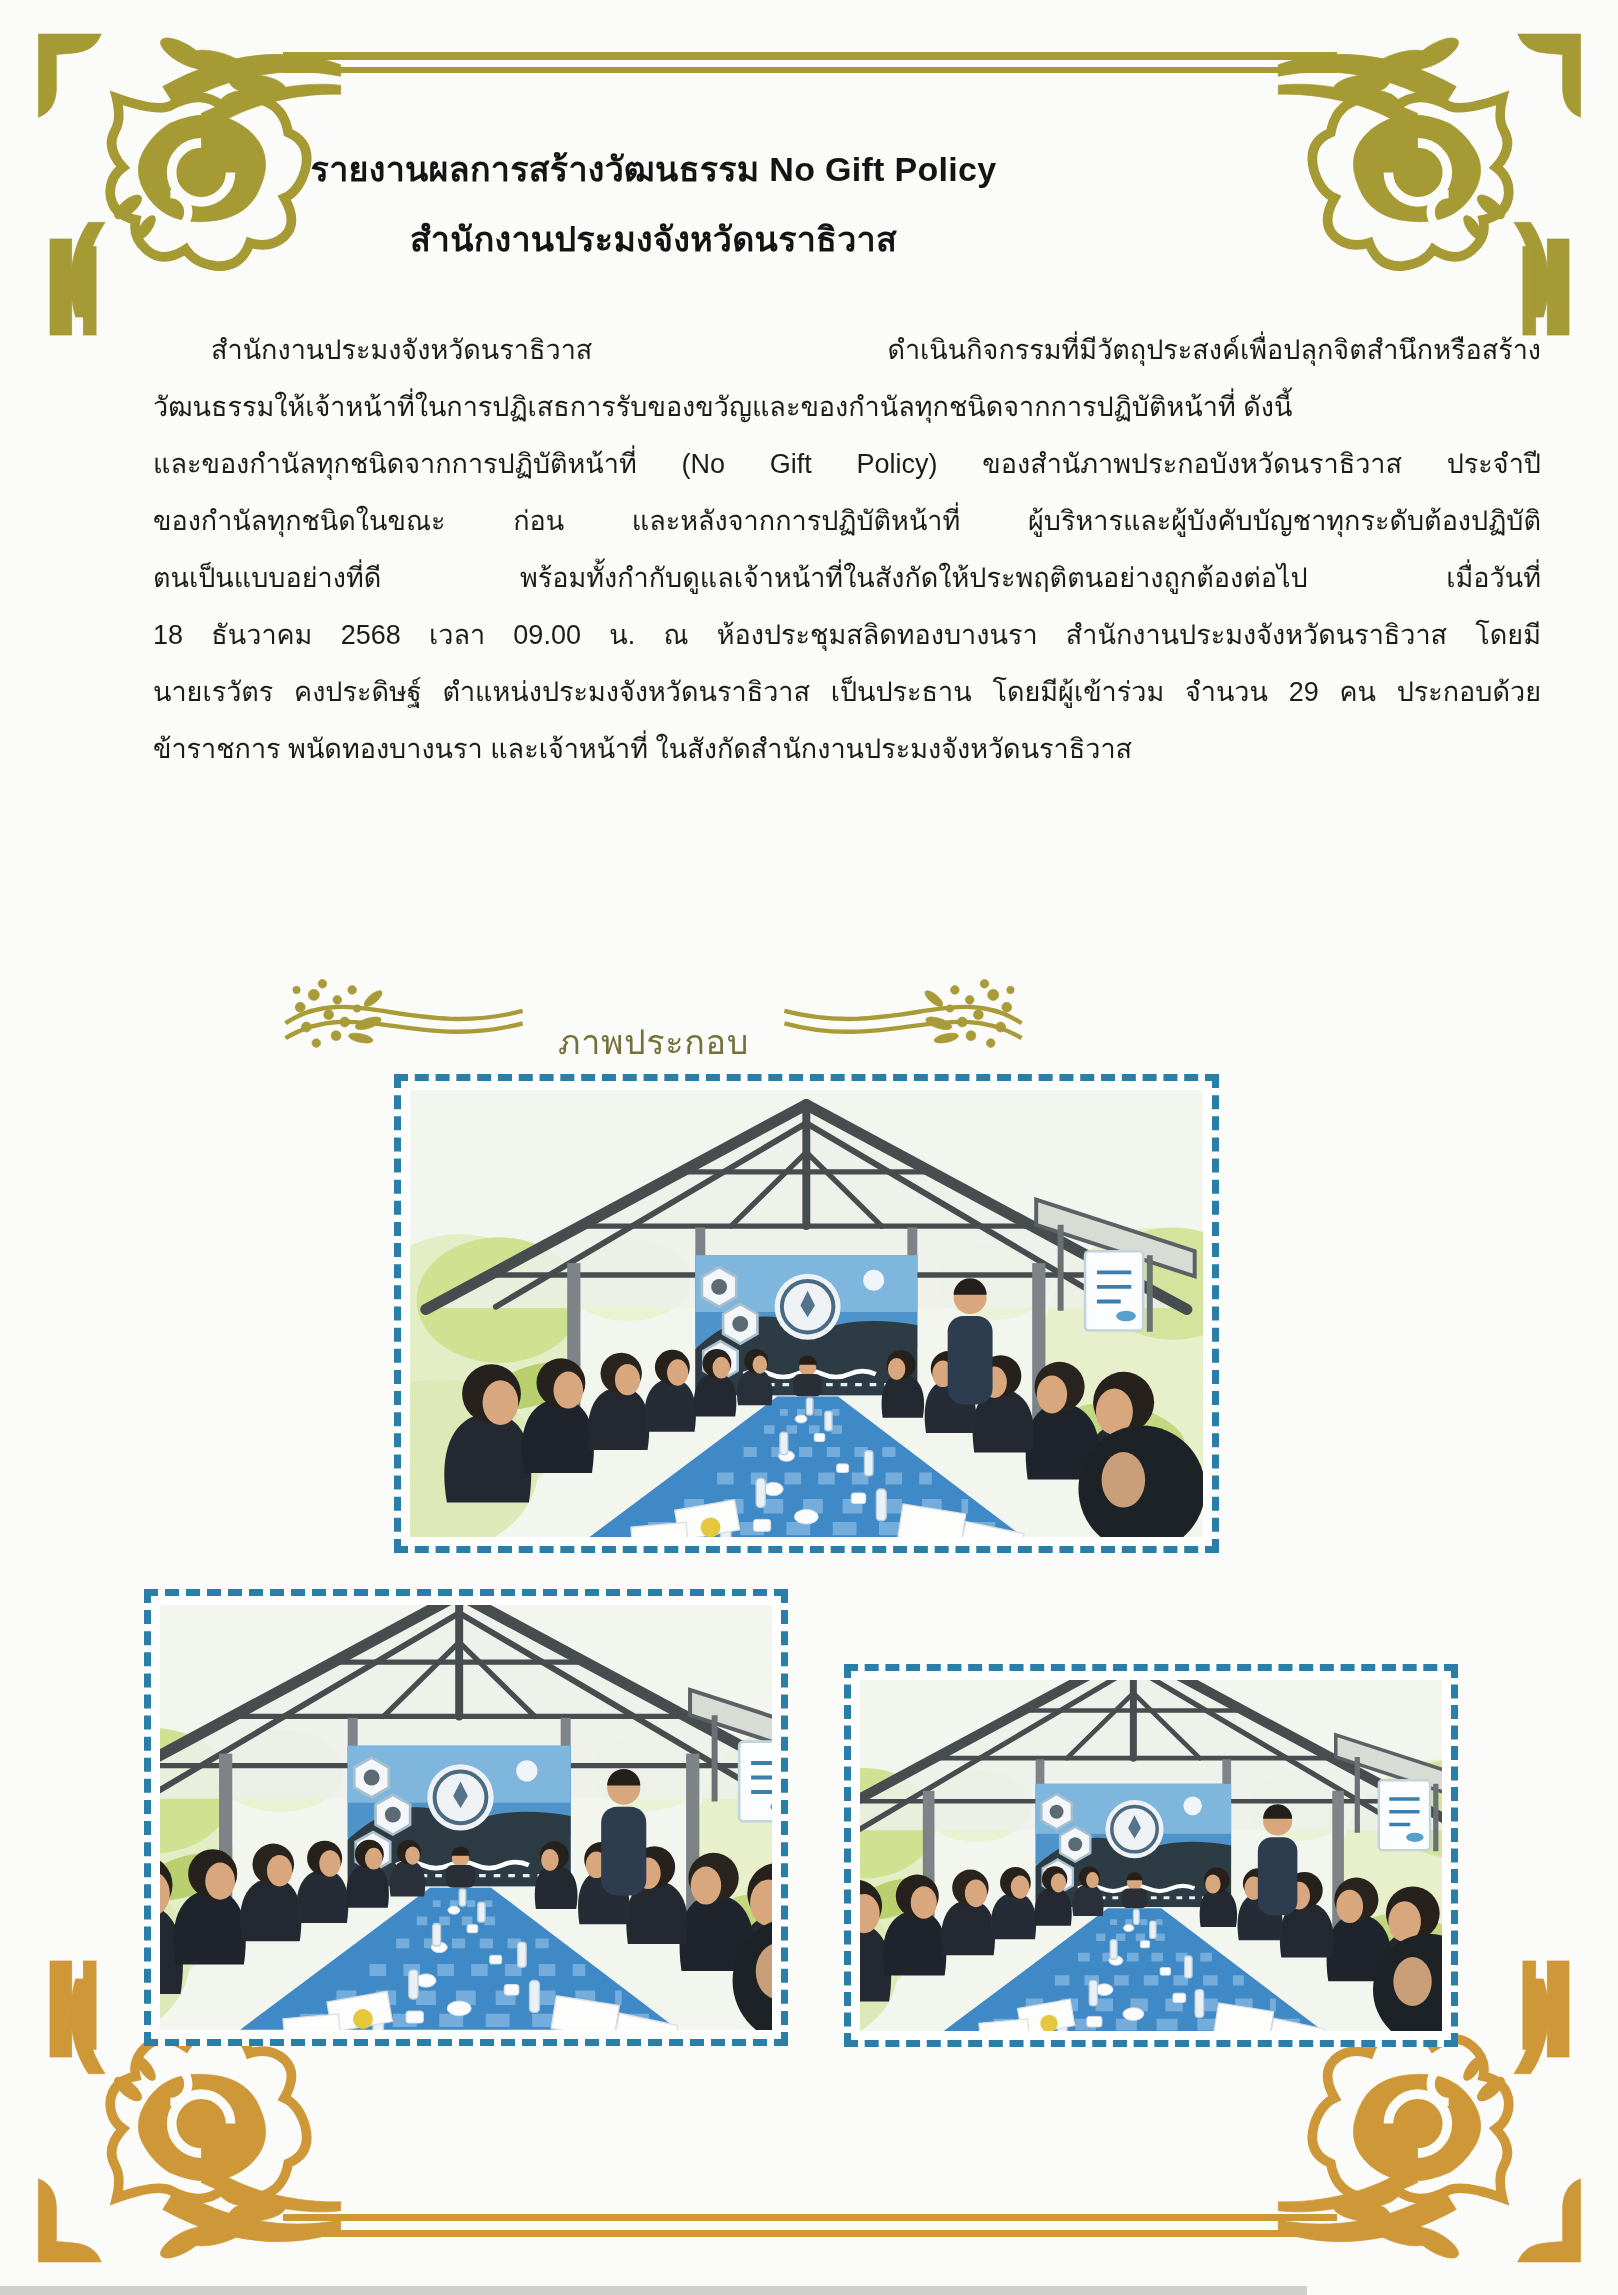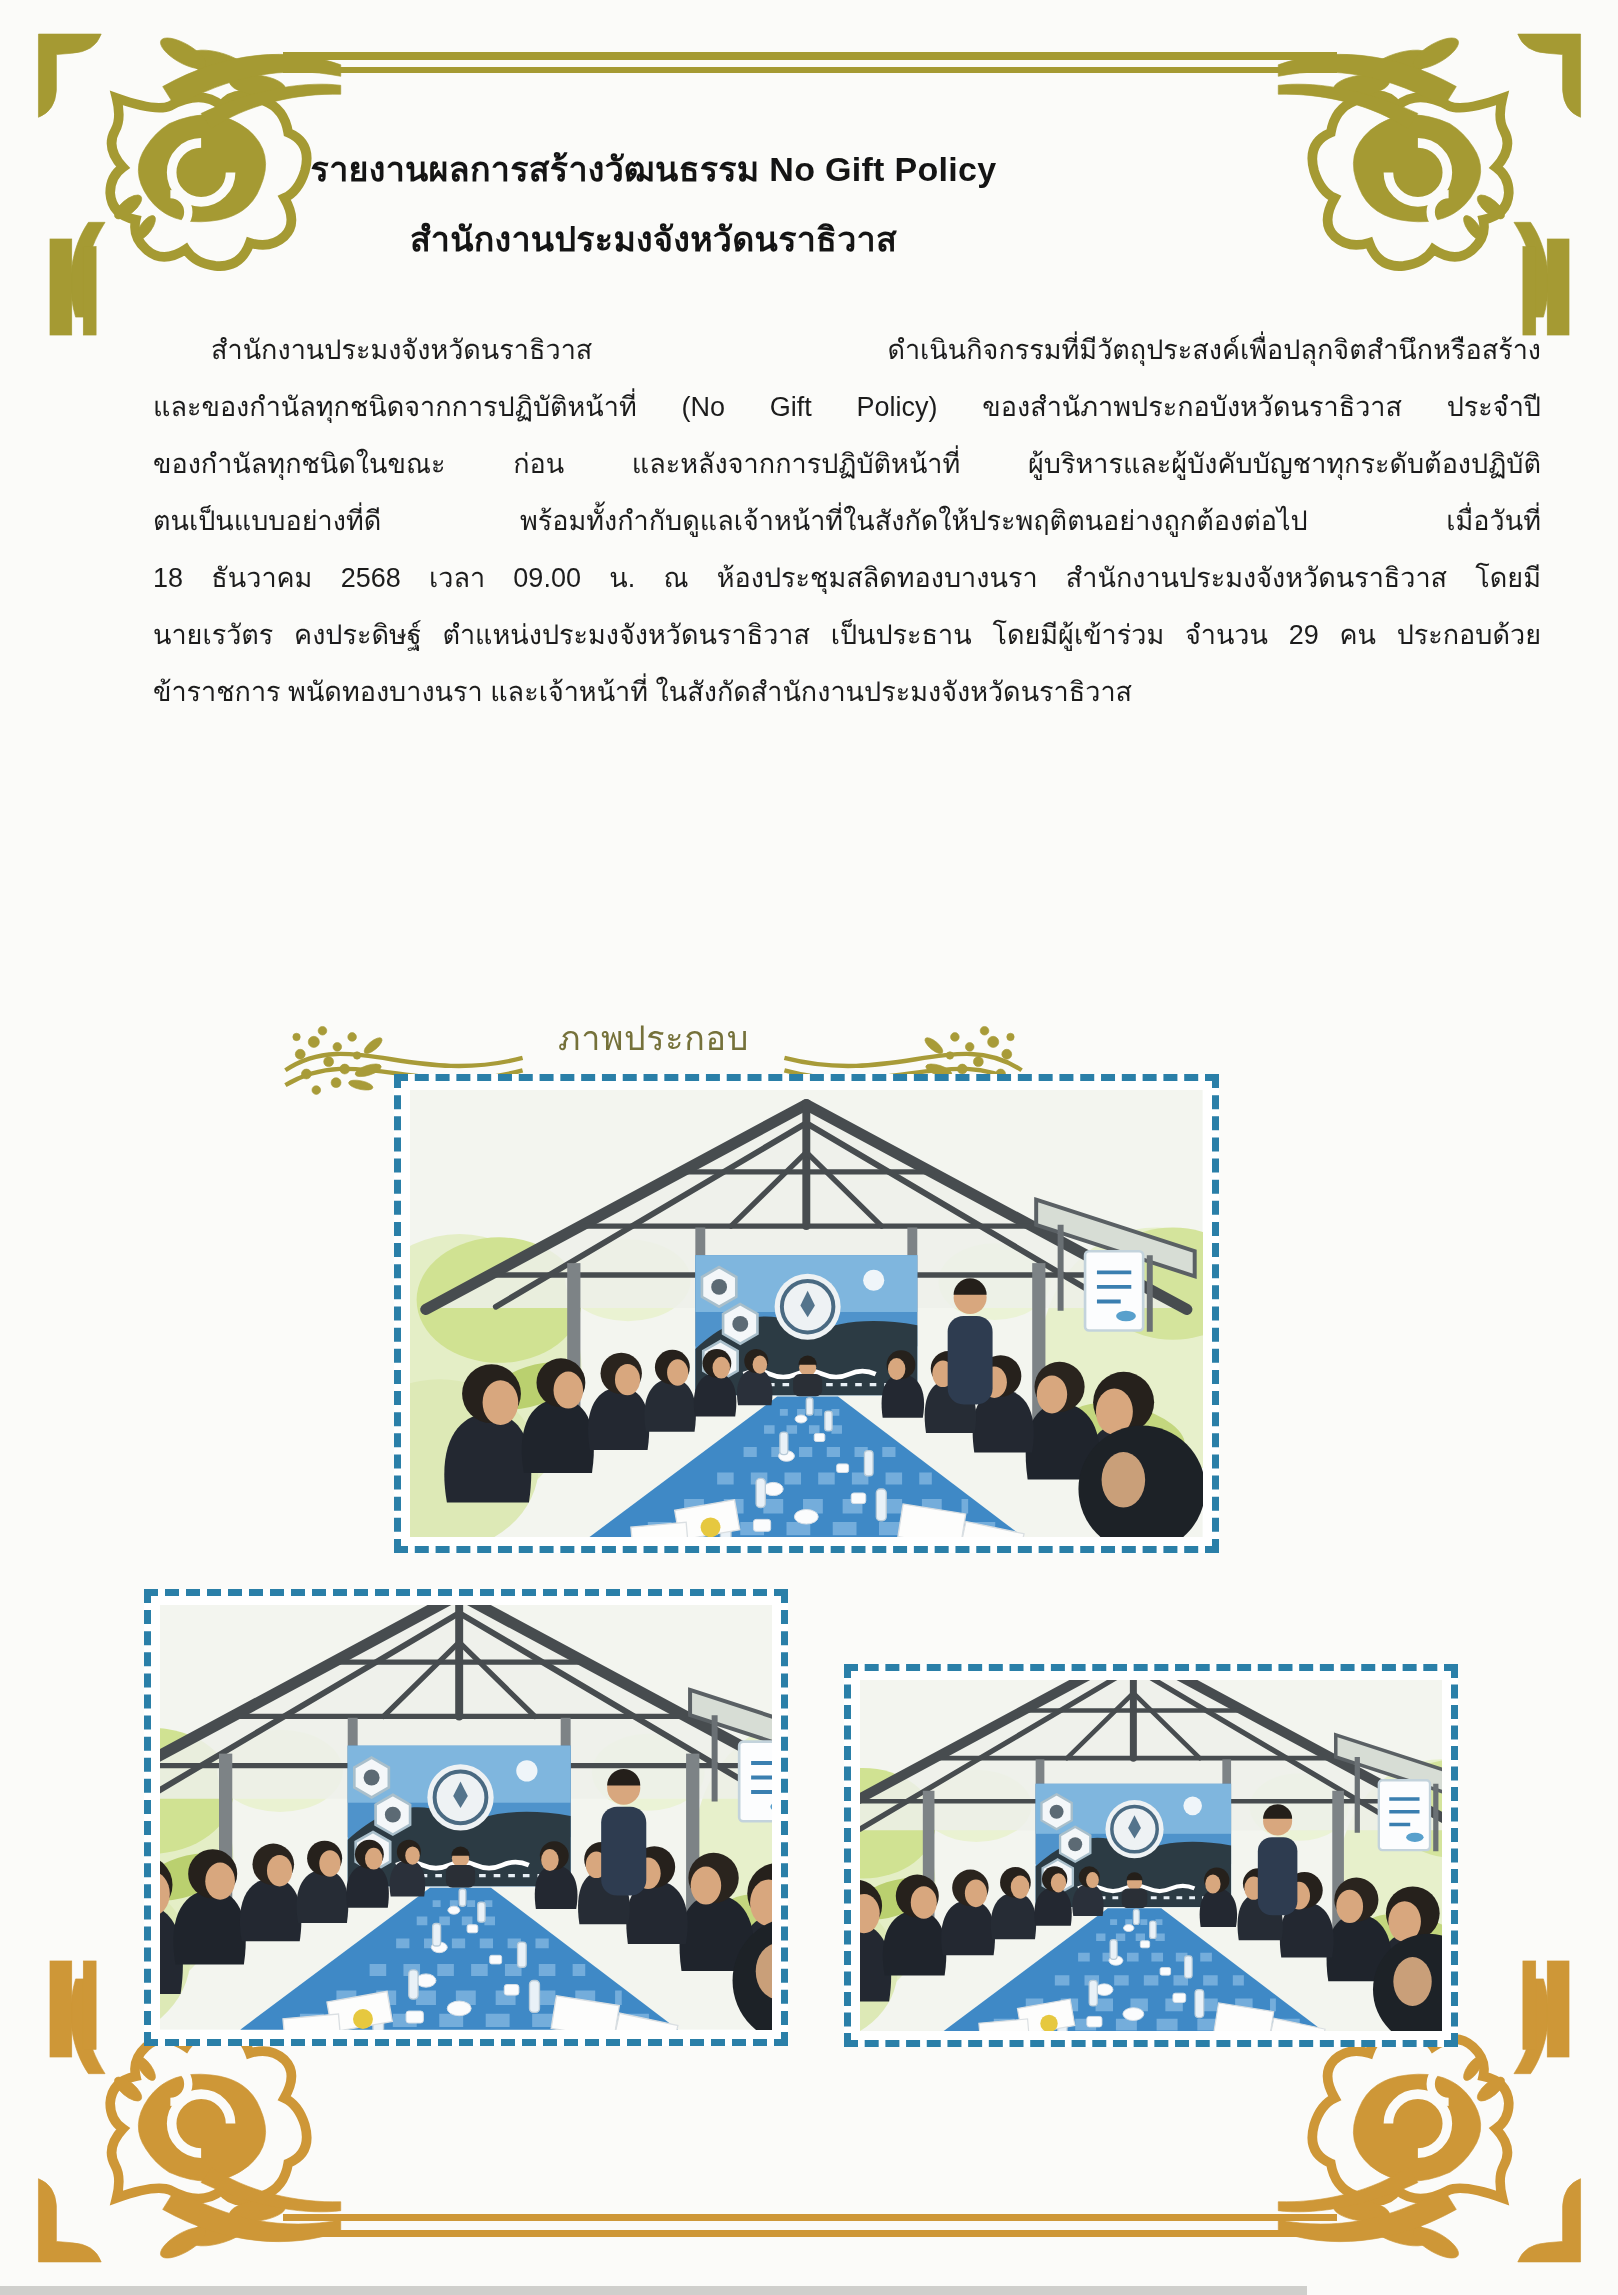--- a/index.html
+++ b/index.html
@@ -21,22 +21,22 @@
   
   .title-block{position:absolute;left:0;top:134px;width:100%;text-align:center;
     font-size:34px;font-weight:700;line-height:70px;color:#141414;letter-spacing:0.3px;}
   
   .body-text{position:absolute;left:153px;top:322px;width:1388px;
     font-size:27px;line-height:57px;color:#1c1c1c;}
   .body-line{height:57px;white-space:nowrap;}
   .body-line.just{text-align:justify;text-align-last:justify;-moz-text-align-last:justify;}
   .body-line.indent{text-indent:58px;}
   
-  .illust-header{position:absolute;left:0;top:1011px;width:100%;height:115px;
-    display:flex;align-items:flex-start;justify-content:center;gap:24px;}
+  .illust-header{position:absolute;left:0;top:954px;width:100%;height:115px;
+    display:flex;align-items:flex-end;justify-content:center;gap:24px;}
   .illust-title{font-size:34px;color:#75713a;letter-spacing:0.7px;}
   .flourish{width:260px;height:105px;}
   .flourish.right{transform:scaleX(-1);}
   
   .photo{position:absolute;box-sizing:border-box;border:7.2px dashed #2a7fa8;
     background:#fff;padding:9.2px;margin:0;}
   .photo-img{width:100%;height:100%;display:block;}
   
   .scan-strip{position:absolute;left:0;bottom:0;width:100%;height:9.2px;background:#cfcfcc;}
 </style>
@@ -287,20 +287,21 @@
   <div class="rule gold-bot" style="left:283px;top:2214px;width:1054px;height:7.2px;"></div>
   <div class="rule gold-bot" style="left:283px;top:2230px;width:1054px;height:7.2px;"></div>
 
   <div class="title-block">
     <div>รายงานผลการสร้างวัฒนธรรม No Gift Policy</div>
     <div>สำนักงานประมงจังหวัดนราธิวาส</div>
   </div>
 
   <div class="body-text">
     <div class="body-line indent just">สำนักงานประมงจังหวัดนราธิวาส ดำเนินกิจกรรมที่มีวัตถุประสงค์เพื่อปลุกจิตสำนึกหรือสร้าง</div>
+    <div class="body-line">วัฒนธรรมให้เจ้าหน้าที่ในการปฏิเสธการรับของขวัญและของกำนัลทุกชนิดจากการปฏิบัติหน้าที่ ดังนี้</div>
     <div class="body-line just">และของกำนัลทุกชนิดจากการปฏิบัติหน้าที่ (No Gift Policy) ของสำนัภาพประกอบังหวัดนราธิวาส ประจำปี</div>
     <div class="body-line just">ของกำนัลทุกชนิดในขณะ ก่อน และหลังจากการปฏิบัติหน้าที่ ผู้บริหารและผู้บังคับบัญชาทุกระดับต้องปฏิบัติ</div>
     <div class="body-line just">ตนเป็นแบบอย่างที่ดี พร้อมทั้งกำกับดูแลเจ้าหน้าที่ในสังกัดให้ประพฤติตนอย่างถูกต้องต่อไป เมื่อวันที่</div>
     <div class="body-line just">18 ธันวาคม 2568 เวลา 09.00 น. ณ ห้องประชุมสลิดทองบางนรา สำนักงานประมงจังหวัดนราธิวาส โดยมี</div>
     <div class="body-line just">นายเรวัตร คงประดิษฐ์ ตำแหน่งประมงจังหวัดนราธิวาส เป็นประธาน โดยมีผู้เข้าร่วม จำนวน 29 คน ประกอบด้วย</div>
     <div class="body-line">ข้าราชการ พนัดทองบางนรา และเจ้าหน้าที่ ในสังกัดสำนักงานประมงจังหวัดนราธิวาส</div>
   </div>
 
   <div class="illust-header">
     <svg class="flourish" viewBox="0 0 400 170" style="fill:#a89b38;stroke:#a89b38;">

